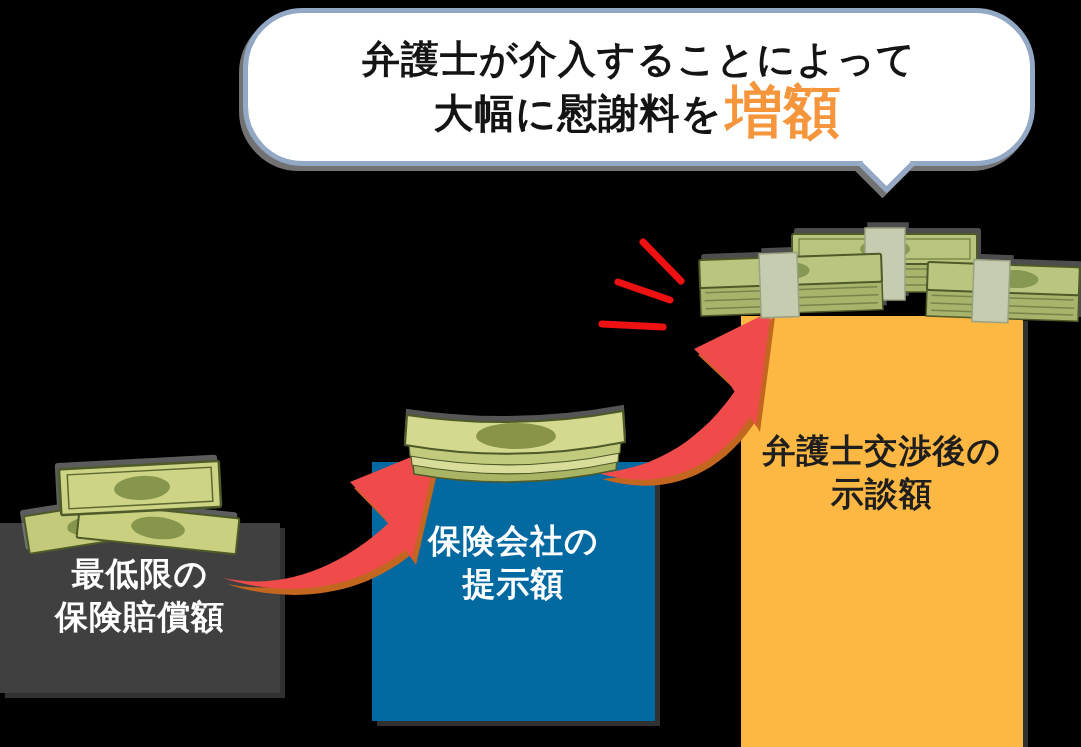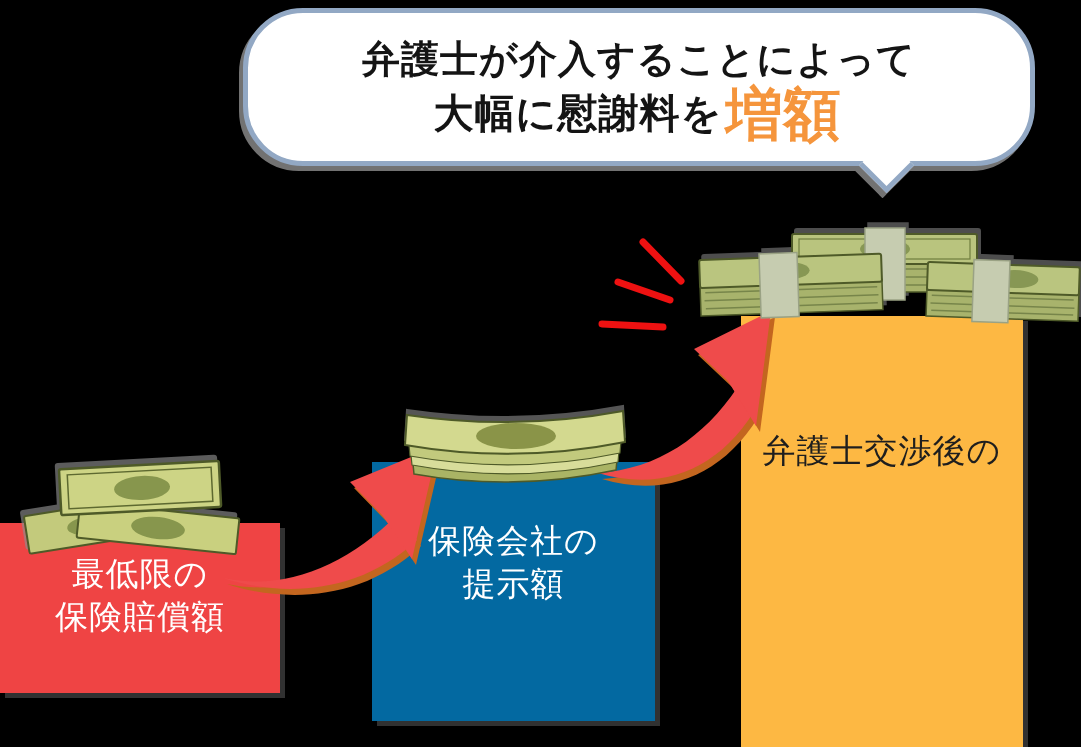--- a/index.html
+++ b/index.html
@@ -2,22 +2,22 @@
 <html><head>
 <meta charset="utf-8">
 <style>
   html,body{margin:0;padding:0;background:#000;}
   .stage{position:relative;width:1081px;height:747px;background:#000;overflow:hidden;
          font-family:"DejaVu Sans",sans-serif;}
 
   
   .bar{position:absolute;display:flex;flex-direction:column;align-items:center;
        box-shadow:5px 5px 0 rgba(108,108,108,0.45);}
-  .bar .l{font-size:33px;line-height:1.3;font-weight:400;letter-spacing:1px;white-space:nowrap;}
-  #bar1{left:0;top:523px;width:280px;height:140px;background:#ef4444;padding-top:30px;}
+  .bar .l{font-size:33px;line-height:1.3;font-weight:700;letter-spacing:1px;white-space:nowrap;}
+  #bar1{left:0;top:523px;width:280px;height:140px;background:#404040;padding-top:30px;}
   #bar2{left:372px;top:462px;width:283px;height:201px;background:#0369a1;padding-top:58px;}
   #bar3{left:741px;top:316px;width:282px;height:347px;background:#fdb843;padding-top:114px;}
   #bar1 .l,#bar2 .l{color:#ffffff;}
   #bar3 .l{color:#1e1e1e;}
 
   
   .ov{position:absolute;}
   #arrows{left:0;top:0;}
   #money1{left:0;top:440px;filter:drop-shadow(-3px -5px 0 rgba(141,141,141,0.65));}
   #money2{left:395px;top:398px;filter:drop-shadow(0 -5px 0 rgba(141,141,141,0.6));}
@@ -26,39 +26,40 @@
   
   .bubble-wrap{position:absolute;left:243px;top:8px;width:792px;height:190px;
                filter:drop-shadow(-4px 5px 0 rgba(134,134,134,0.85));}
   .bubble-body{position:absolute;left:0;top:0;right:0;bottom:32px;background:#fff;
                border:5px solid #92a8c4;border-radius:60px;
                display:flex;flex-direction:column;align-items:center;justify-content:center;gap:1px;}
   .bubble-tail{position:absolute;left:624px;top:138px;width:34px;height:34px;background:#fff;
                border-right:5px solid #92a8c4;border-bottom:5px solid #92a8c4;
                transform:rotate(45deg);}
   .bubble-line1{font-size:38px;font-weight:600;color:#141414;letter-spacing:1px;white-space:nowrap;}
-  .bubble-line2{display:flex;align-items:flex-end;font-size:40px;font-weight:600;color:#141414;
+  .bubble-line2{display:flex;align-items:flex-start;font-size:40px;font-weight:600;color:#141414;
                 letter-spacing:1px;white-space:nowrap;}
   .bubble-line2 .hl{font-size:57px;font-weight:700;color:#f5953c;line-height:0.9;margin:0 3px;}
 </style>
 </head>
 <body>
 
 <div class="stage">
 
   <div class="bar" id="bar1">
     <div class="l">最低限の</div>
     <div class="l">保険賠償額</div>
   </div>
   <div class="bar" id="bar2">
     <div class="l">保険会社の</div>
     <div class="l">提示額</div>
   </div>
   <div class="bar" id="bar3">
     <div class="l">弁護士交渉後の</div>
+    <div class="l">示談額</div>
   </div>
 
   <svg id="arrows" class="ov" width="1081" height="747" viewBox="0 0 1081 747">
 
     <g transform="translate(4,6)" fill="#c3661f">
       <path d="M223,578 C285,591 345,567 398,514 L417,540 C356,597 277,596 223,578 Z"></path>
       <path d="M438,446 L350,482 L383,516 L412,559 Z"></path>
       <path d="M598,473 C658,469 704,437 737,388 L759,403 C723,468 664,493 598,473 Z"></path>
       <path d="M771,311 L694,349 L728,381 L756,426 Z"></path>
     </g>

